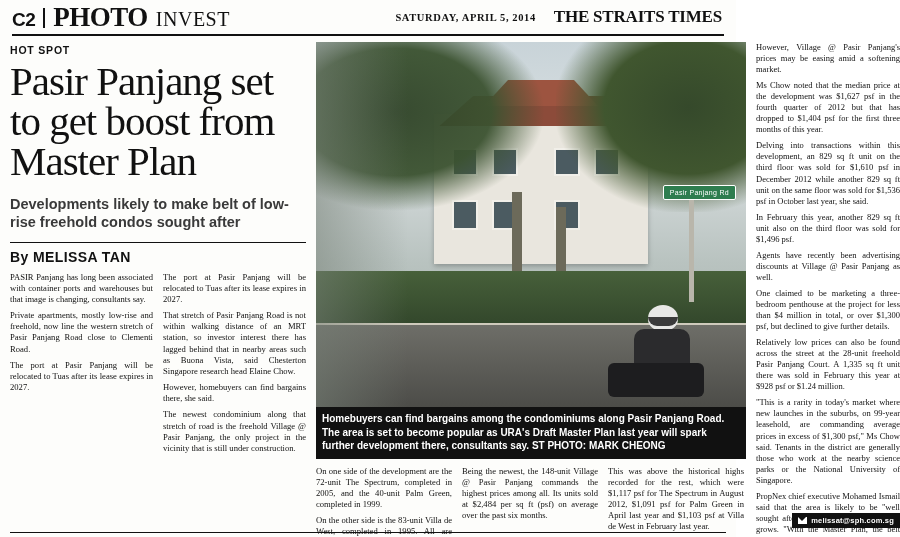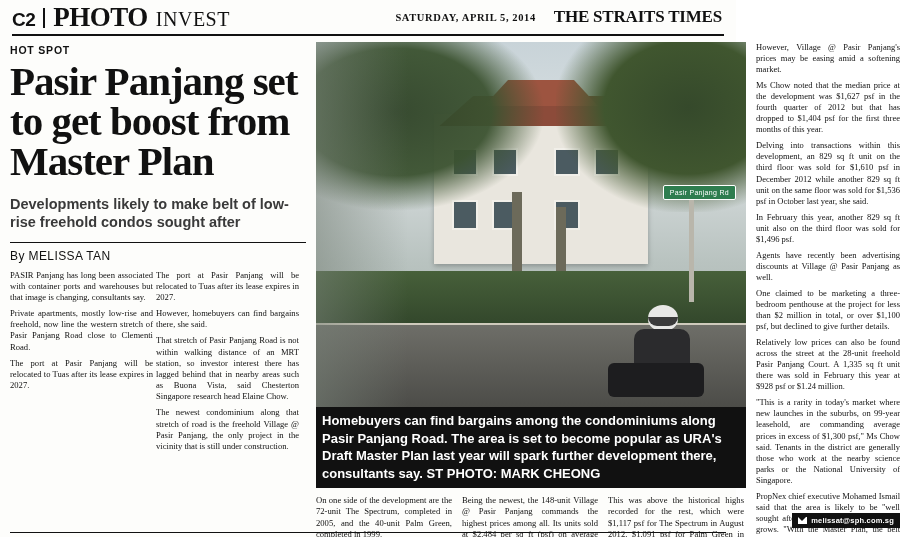--- a/index.html
+++ b/index.html
@@ -91,50 +91,50 @@
 
   .hotspot {
     font-family: "Liberation Sans", sans-serif;
     font-weight: bold;
     font-size: 10.5px;
     letter-spacing: 0.8px;
     margin: 2px 0 6px 0;
   }
   .headline {
     font-family: "Liberation Serif", serif;
-    font-weight: bold;
+    font-weight: normal;
     font-size: 41px;
     line-height: 0.97;
     letter-spacing: -1px;
     margin: 0 0 14px 0;
   }
   .subhead {
     font-family: "Liberation Sans", sans-serif;
     font-weight: bold;
     font-size: 14.5px;
     line-height: 1.25;
     color: #3a3a3a;
     margin: 0 0 10px 0;
   }
   .subhead-rule {
     height: 1px;
     background: #111;
     margin: 0 0 6px 0;
   }
   .byline {
     font-family: "Liberation Sans", sans-serif;
-    font-weight: normal;
-    font-size: 12px;
+    font-weight: bold;
+    font-size: 14px;
     letter-spacing: 0.4px;
     margin: 0 0 7px 0;
   }
 
   .twocol {
     display: flex;
-    gap: 3px;
+    gap: 10px;
   }
   .twocol > div { width: 143px; }
 
   p.body {
     font-family: "Liberation Serif", serif;
     font-size: 8.6px;
     line-height: 1.30;
     text-align: justify;
     margin: 0 0 5px 0;
     hyphens: auto;
@@ -228,21 +228,21 @@
   }
   .blur-left {
     position: absolute; left: 0; top: 0; width: 92px; height: 100%;
     background: linear-gradient(90deg, rgba(120,130,120,.55), rgba(120,130,120,0));
   }
   .caption {
     width: 430px;
     background: #111;
     color: #fff;
     font-family: "Liberation Sans", sans-serif;
-    font-size: 13px;
+    font-size: 10px;
     font-weight: bold;
     line-height: 1.35;
     padding: 5px 6px 6px 6px;
   }
   .caption .credit { font-weight: bold; }
 
   .photo-cols {
     display: flex;
     gap: 10px;
     margin-top: 7px;
@@ -308,22 +308,22 @@
       <div class="byline">By MELISSA TAN</div>
 
       <div class="twocol">
         <div>
           <p class="body">PASIR Panjang has long been associated with container ports and warehouses but that image is changing, consultants say.</p>
           <p class="body">Private apartments, mostly low-rise and freehold, now line the western stretch of Pasir Panjang Road close to Clementi Road.</p>
           <p class="body">The port at Pasir Panjang will be relocated to Tuas after its lease expires in 2027.</p>
         </div>
         <div>
           <p class="body">The port at Pasir Panjang will be relocated to Tuas after its lease expires in 2027.</p>
+          <p class="body">That stretch of Pasir Panjang Road is not within walking distance of an MRT station, so investor interest there has lagged behind that in nearby areas such as Buona Vista, said Chesterton Singapore research head Elaine Chow.</p>
           <p class="body">However, homebuyers can find bargains there, she said.</p>
-          <p class="body">That stretch of Pasir Panjang Road is not within walking distance of an MRT station, so investor interest there has lagged behind that in nearby areas such as Buona Vista, said Chesterton Singapore research head Elaine Chow.</p>
           <p class="body">The newest condominium along that stretch of road is the freehold Village @ Pasir Panjang, the only project in the vicinity that is still under construction.</p>
         </div>
       </div>
     </div>
 
     <div class="col-mid">
       <div class="photo-wrap">
         <div class="photo">
           <div class="sky"></div>
           <div class="house">
@@ -374,21 +374,21 @@
         </div>
       </div>
     </div>
 
     <div class="col-right">
       <p class="body">However, Village @ Pasir Panjang's prices may be easing amid a softening market.</p>
       <p class="body">Ms Chow noted that the median price at the development was $1,627 psf in the fourth quarter of 2012 but that has dropped to $1,404 psf for the first three months of this year.</p>
       <p class="body">Delving into transactions within this development, an 829 sq ft unit on the third floor was sold for $1,610 psf in December 2012 while another 829 sq ft unit on the same floor was sold for $1,536 psf in October last year, she said.</p>
       <p class="body">In February this year, another 829 sq ft unit also on the third floor was sold for $1,496 psf.</p>
       <p class="body">Agents have recently been advertising discounts at Village @ Pasir Panjang as well.</p>
-      <p class="body">One claimed to be marketing a three-bedroom penthouse at the project for less than $2 million in total, or over $1,100 psf, but declined to give further details.</p>
+      <p class="body">One claimed to be marketing a three-bedroom penthouse at the project for less than $4 million in total, or over $1,300 psf, but declined to give further details.</p>
       <p class="body">Relatively low prices can also be found across the street at the 28-unit freehold Pasir Panjang Court. A 1,335 sq ft unit there was sold in February this year at $928 psf or $1.24 million.</p>
       <p class="body">"This is a rarity in today's market where new launches in the suburbs, on 99-year leasehold, are commanding average prices in excess of $1,300 psf," Ms Chow said. Tenants in the district are generally those who work at the nearby science parks or the National University of Singapore.</p>
       <p class="body">PropNex chief executive Mohamed Ismail said that the area is likely to be "well sought after" in future as the population grows. "With the Master Plan, the belt will be transformed."</p>
 
       <div class="email-bar">
         <span class="env"></span>
         <span>melissat@sph.com.sg</span>
       </div>
     </div>
   </div>

